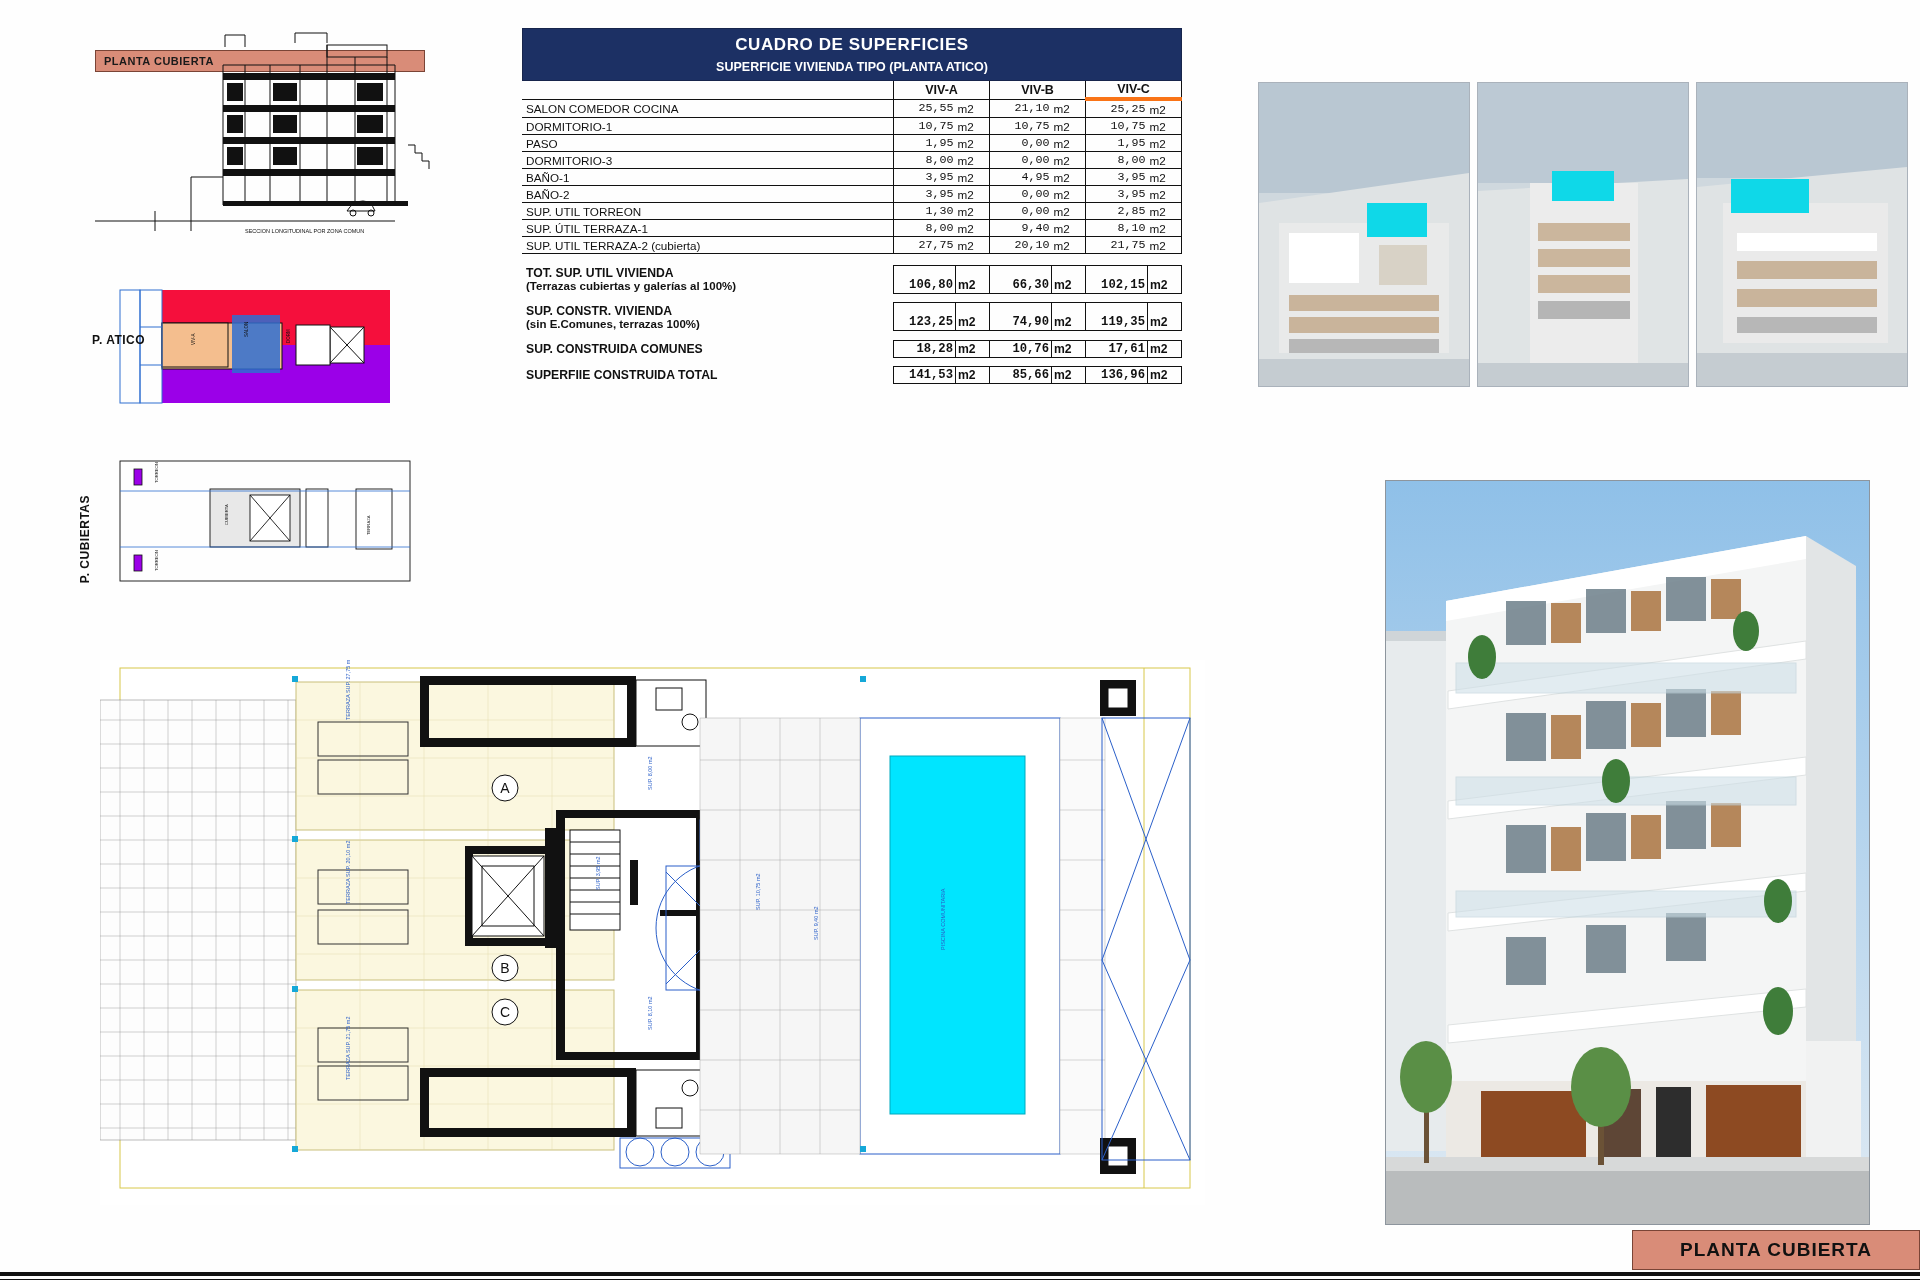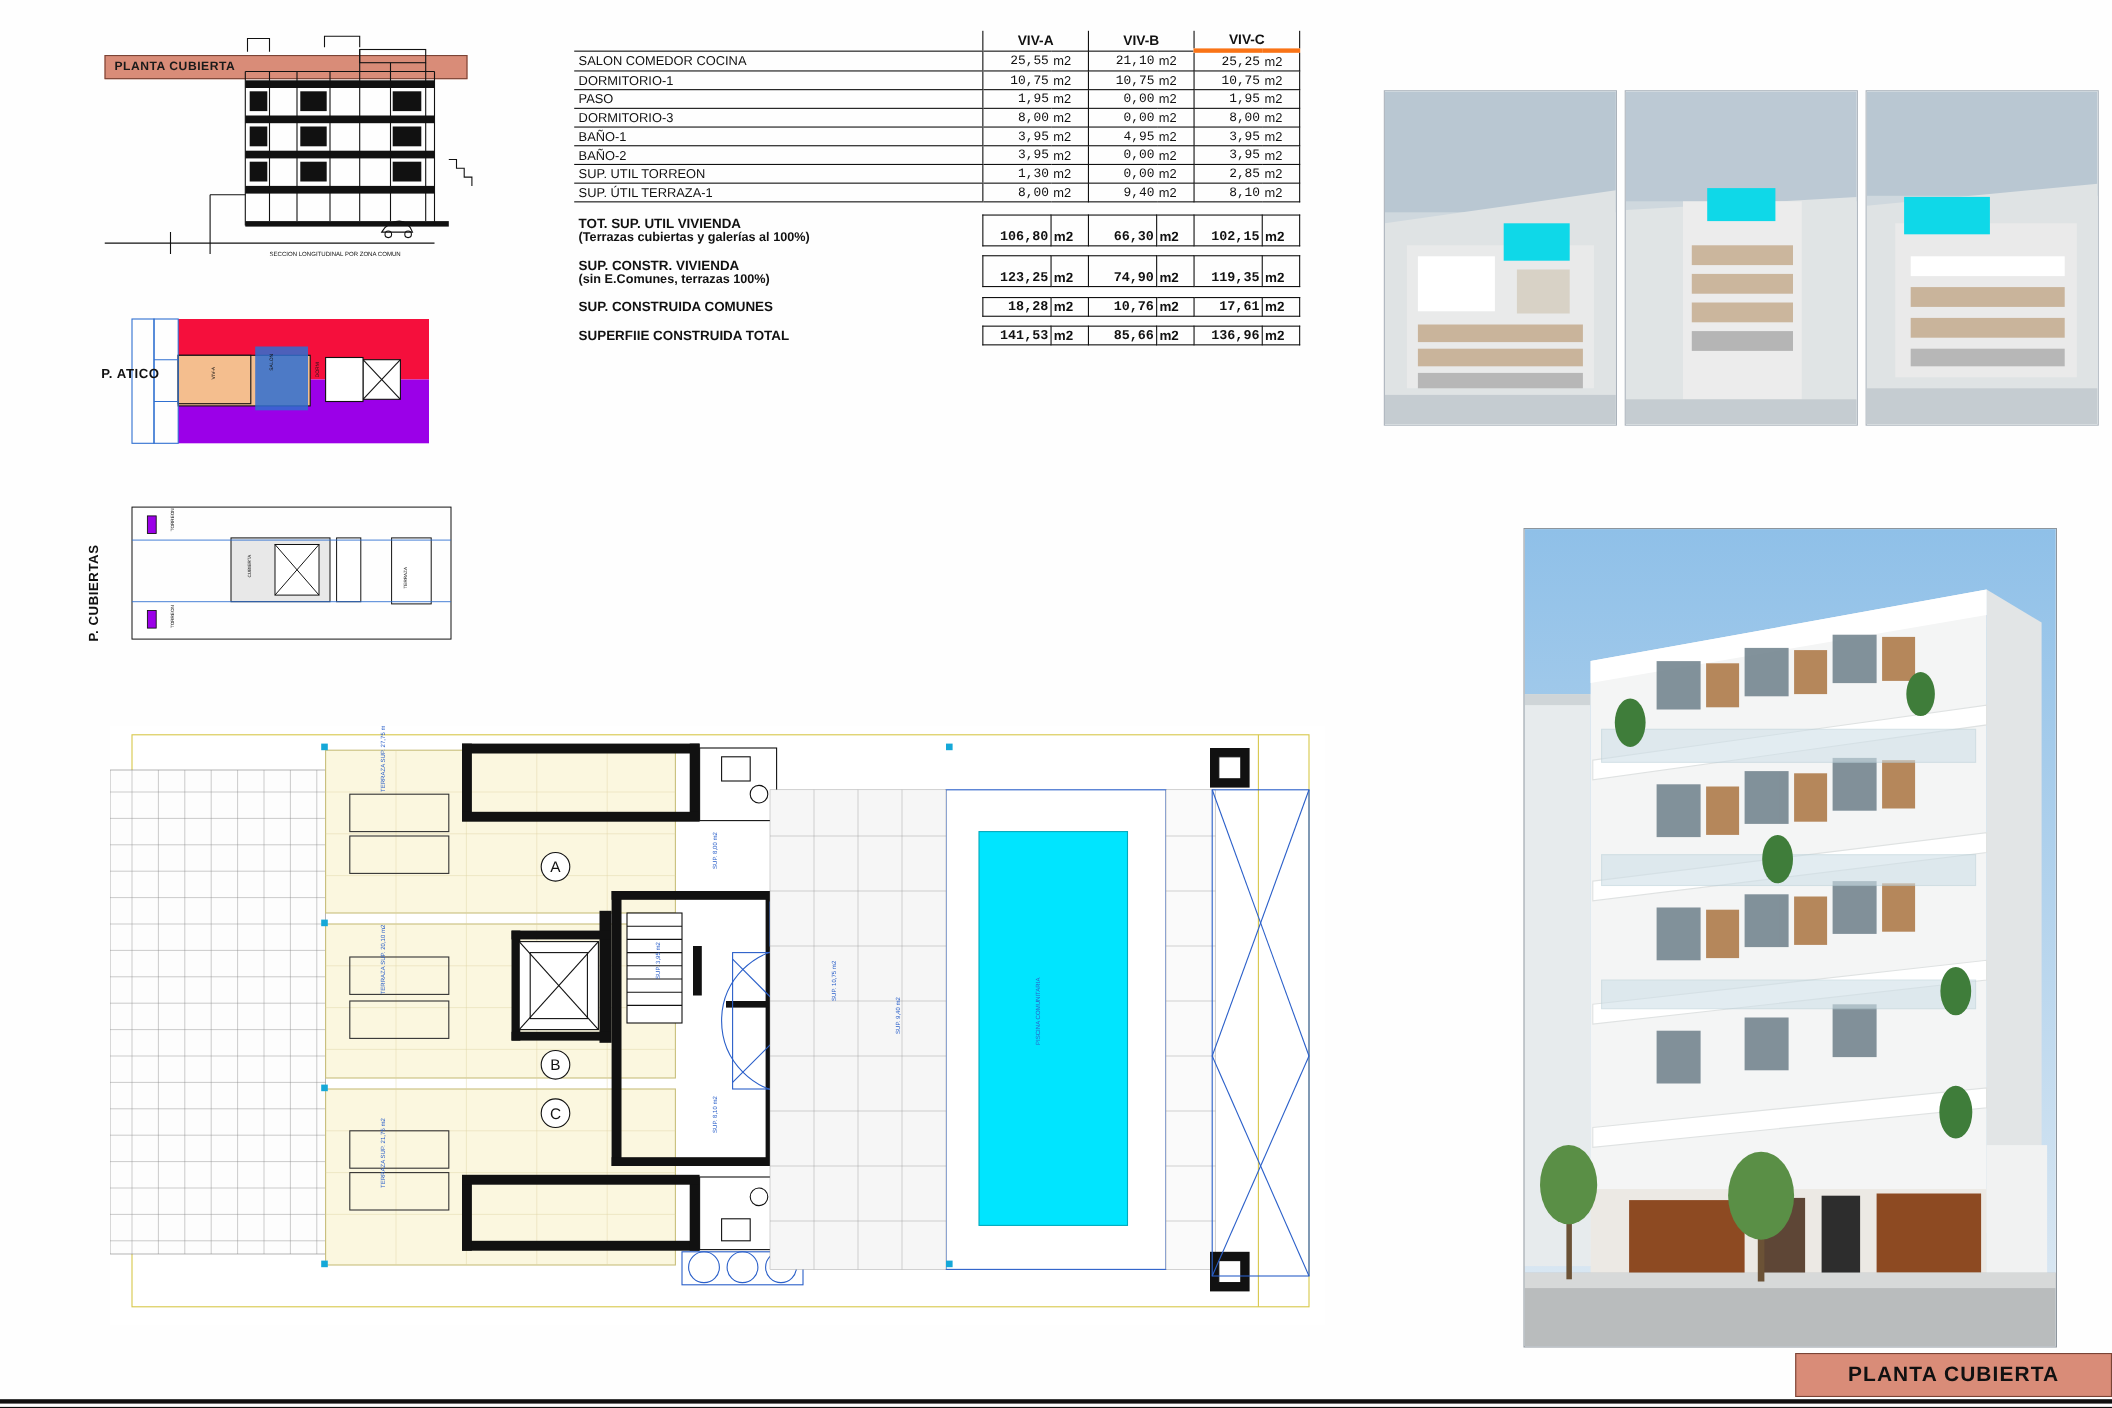--- a/index.html
+++ b/index.html
@@ -190,20 +190,24 @@
       <g font-size="4.2" fill="#111" font-family="Liberation Sans, sans-serif">
         <text x="58" y="28" transform="rotate(-90 58 28)">TORREON</text>
         <text x="58" y="116" transform="rotate(-90 58 116)">TORREON</text>
         <text x="270" y="80" transform="rotate(-90 270 80)">TERRAZA</text>
         <text x="128" y="70" transform="rotate(-90 128 70)">CUBIERTA</text>
       </g>
     </svg>
   </div>
 
   <div class="abs" id="surfaces-table">
+    <div class="title-bar">
+      <div class="title-main">CUADRO DE SUPERFICIES</div>
+      <div class="title-sub">SUPERFICIE VIVIENDA TIPO  (PLANTA ATICO)</div>
+    </div>
 
     <table class="tbl">
       <tbody>
           <tr class="hdr-row">
         <td style="border-bottom:1px solid #111;"></td>
         <td colspan="2" style="border-left:1px solid #111;border-right:1px solid #111;border-bottom:1px solid #111;">VIV-A</td>
         <td colspan="2" style="border-right:1px solid #111;border-bottom:1px solid #111;">VIV-B</td>
         <td colspan="2" style="border-right:1px solid #111;border-bottom:4px solid #f97316;">VIV-C</td>
       </tr>
 
@@ -270,20 +274,29 @@
         <td class="val">2,85</td>
         <td class="unit">m2</td>
       </tr>
       <tr>
         <td class="row-name">SUP. ÚTIL TERRAZA-1</td>
         <td class="val">8,00</td>
         <td class="unit">m2</td>
         <td class="val">9,40</td>
         <td class="unit">m2</td>
         <td class="val">8,10</td>
+        <td class="unit">m2</td>
+      </tr>
+      <tr>
+        <td class="row-name">SUP. UTIL TERRAZA-2 (cubierta)</td>
+        <td class="val">27,75</td>
+        <td class="unit">m2</td>
+        <td class="val">20,10</td>
+        <td class="unit">m2</td>
+        <td class="val">21,75</td>
         <td class="unit">m2</td>
       </tr>
       <tr class="spacer">
             <td colspan="7"></td>
           </tr>
     </tbody>
       </table>
 
     <table class="tbl summary" style="margin-top:2px;">
       <tbody>

